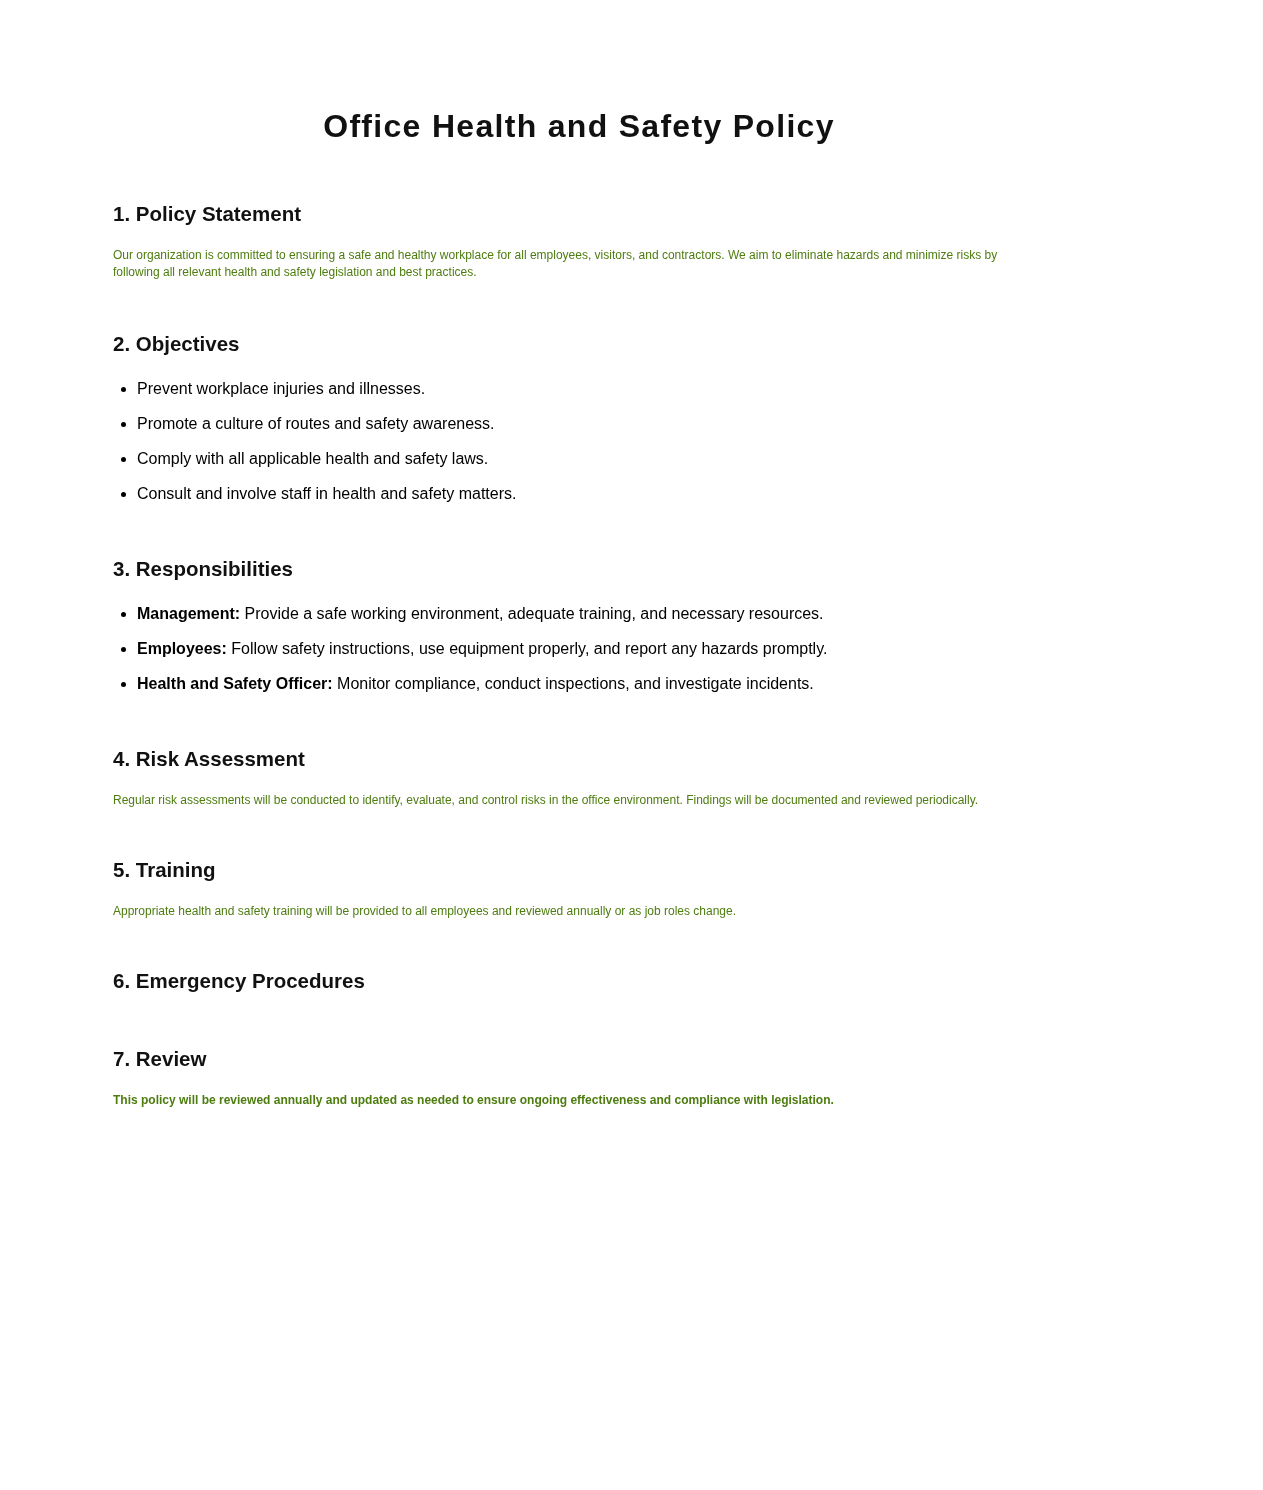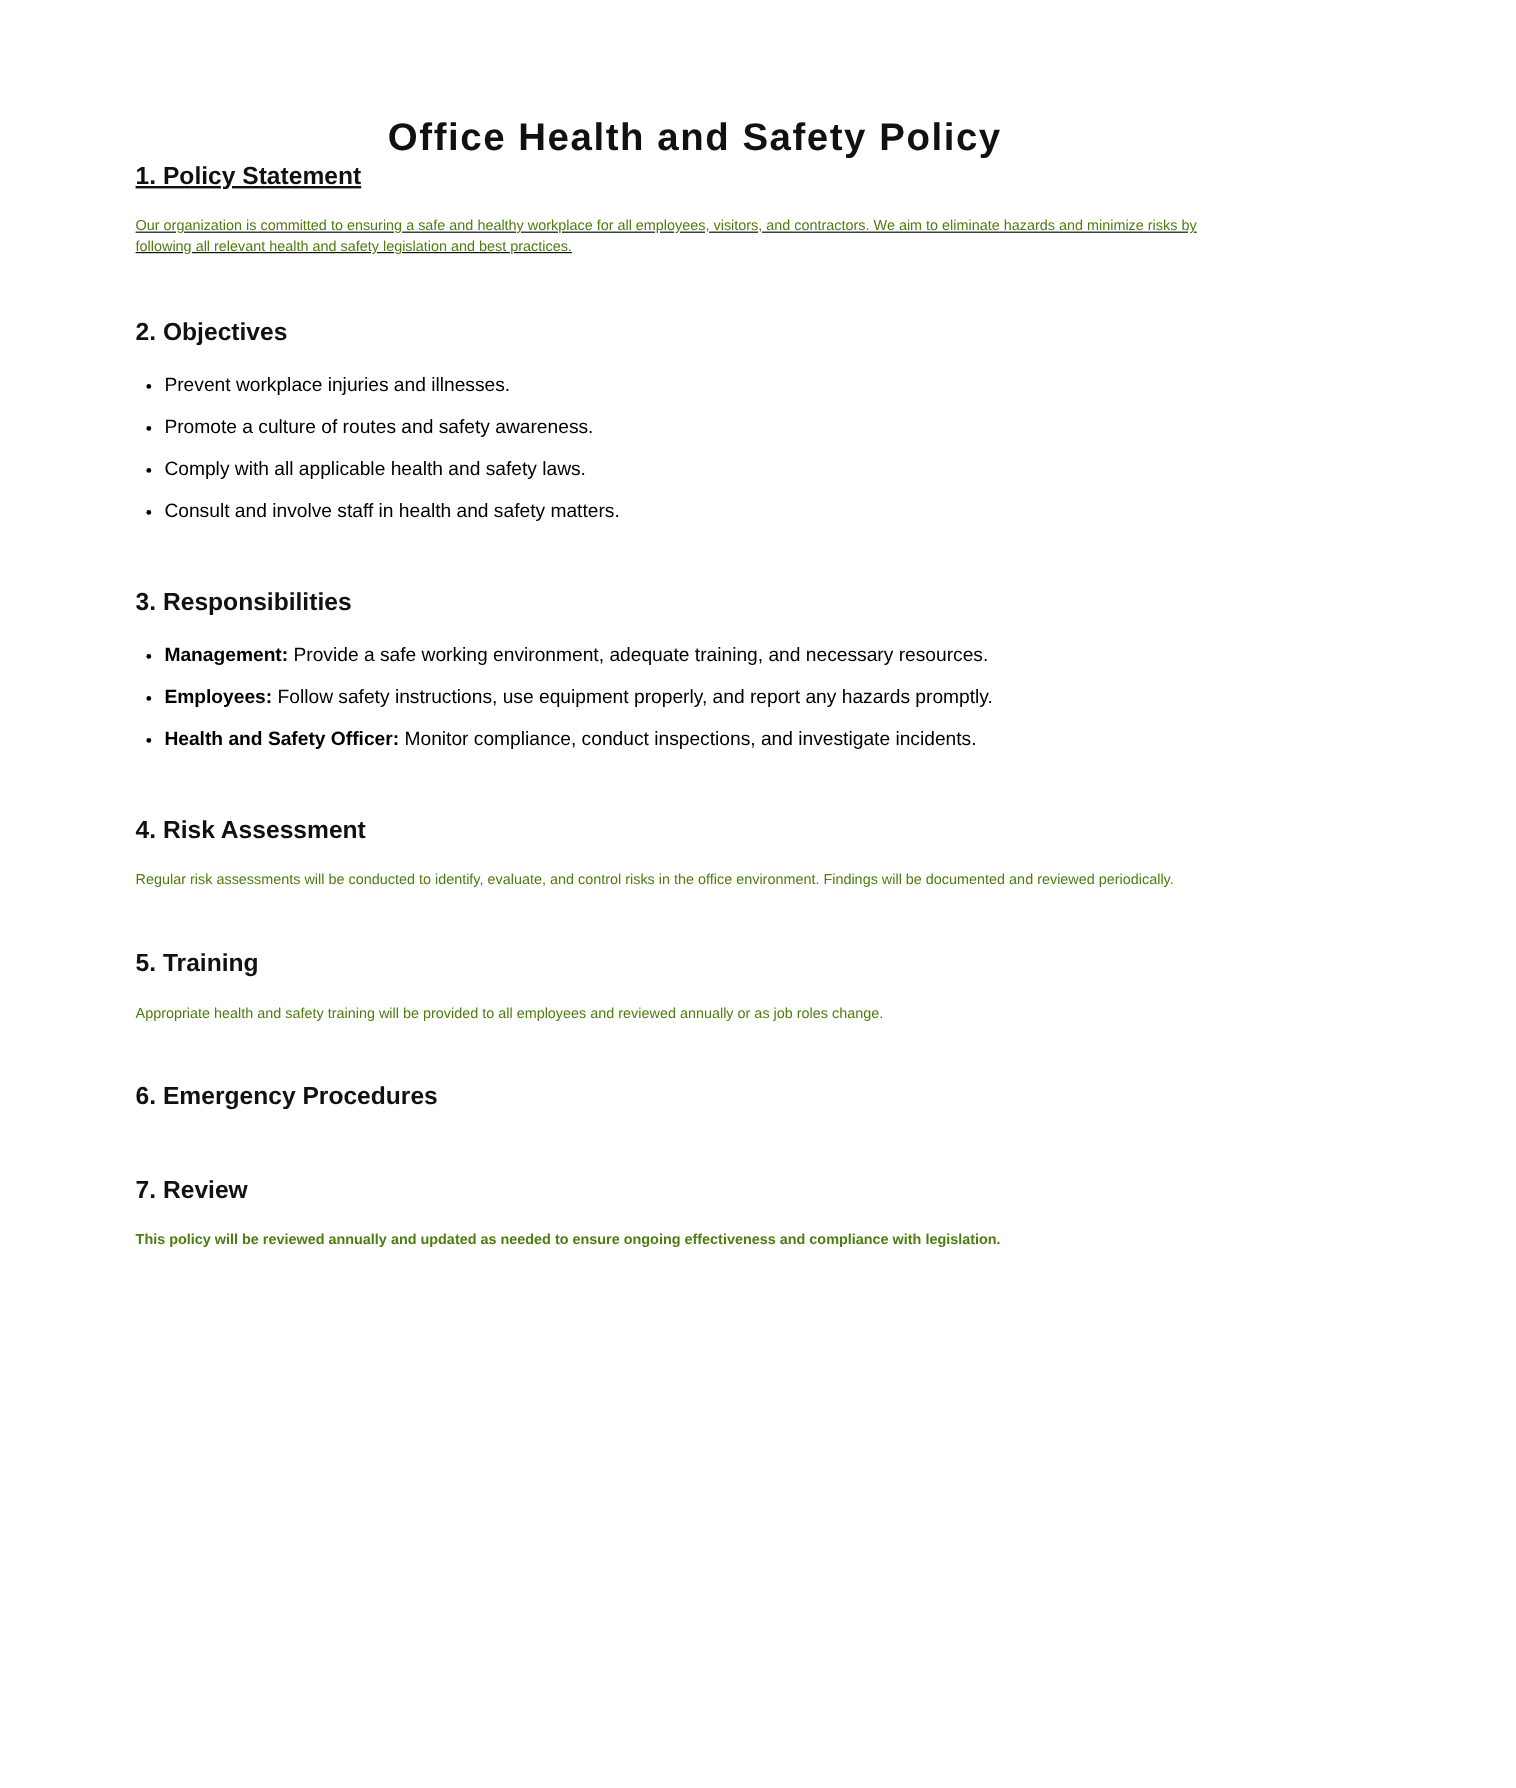--- a/index.html
+++ b/index.html
@@ -4,21 +4,21 @@
   <style>
     html, body { margin: 0; padding: 0; background: #ffffff; }
     body {
       width: 1263px;
       min-height: 1490px;
       font-family: "Liberation Sans", sans-serif;
       color: #111111;
       -webkit-font-smoothing: antialiased;
     }
     .page {
-      padding: 4px 113px;
+      padding: 16px 113px;
       box-sizing: border-box;
       width: 1158px;
     }
     h1 {
       margin: 0;
       padding-top: 90px;
       text-align: center;
       font-size: 32px;
       font-weight: bold;
       letter-spacing: 1.3px;
@@ -52,21 +52,21 @@
     }
     li:last-child { margin-bottom: 0; }
     li b { font-weight: bold; }
   </style>
 </head>
 <body>
 
 <div class="page">
   <h1>Office Health and Safety Policy</h1>
 
-  <section class="section" style="text-decoration:underline;">
+  <section class="section" style="margin-top:55px;">
     <h2>1. Policy Statement</h2>
     <p style="margin-top:20px;">Our organization is committed to ensuring a safe and healthy workplace for all employees, visitors, and contractors. We aim to eliminate hazards and minimize risks by following all relevant health and safety legislation and best practices.</p>
   </section>
 
   <section class="section" style="margin-top:50px;">
     <h2>2. Objectives</h2>
     <ul style="margin-top:22px;">
       <li>Prevent workplace injuries and illnesses.</li>
       <li>Promote a culture of routes and safety awareness.</li>
       <li>Comply with all applicable health and safety laws.</li>

